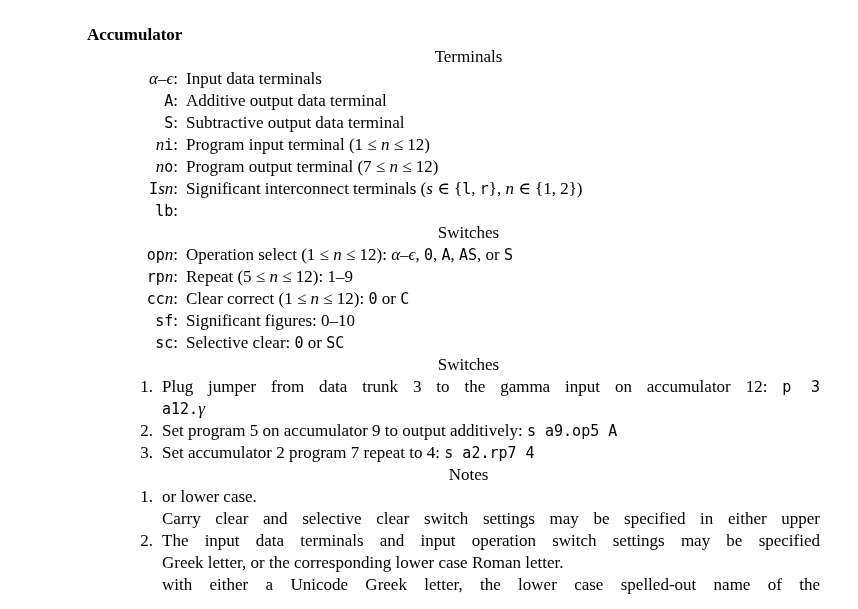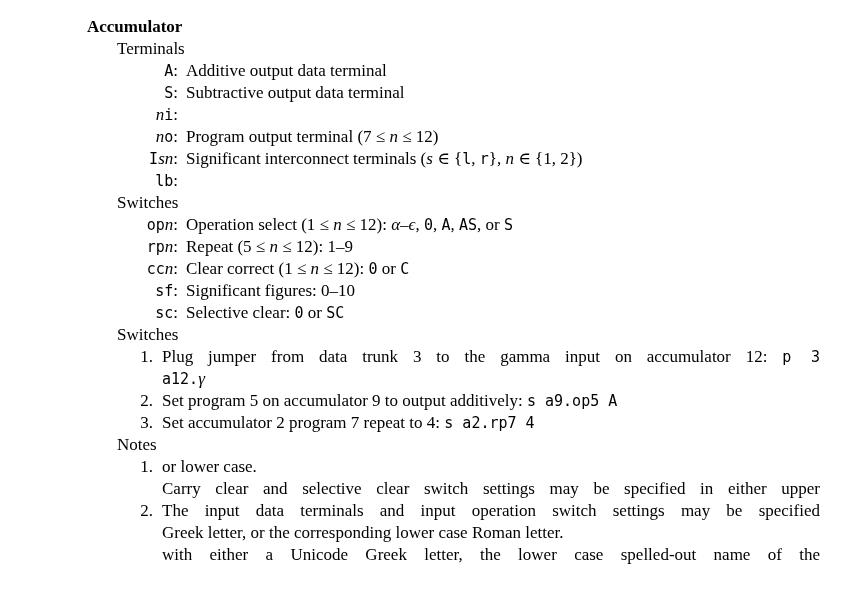--- a/index.html
+++ b/index.html
@@ -6,25 +6,25 @@
   .doc {
     position: relative;
     width: 858px;
     height: 609px;
     box-sizing: border-box;
     background: #ffffff;
     color: #000000;
     font-family: "Liberation Serif", "DejaVu Serif", serif;
     font-size: 17px;
     line-height: 22px;
-    padding: 16px 38px 0 87px;
+    padding: 24px 38px 0 87px;
     overflow: hidden;
   }
   .doc-title { font-weight: bold; }
-  .sec-head { margin-left: 30px; }
+  .sec-head { margin-left: 30px; text-align: center; }
 
   
   .drow { display: flex; }
   .dlabel { flex: none; width: 91px; text-align: right; white-space: pre; }
   .ddesc { flex: none; margin-left: 8px; white-space: pre; }
 
   
   .lrow { display: flex; }
   .lnum { flex: none; width: 66px; text-align: right; }
   .ltext { flex: none; width: 658px; margin-left: 9px; }
@@ -38,29 +38,34 @@
 </style>
 </head>
 <body>
 
 <div class="doc">
   <div class="doc-title">Accumulator</div>
   <div id="content">
       <div class="section">
         <div class="sec-head">Terminals</div>
         <div class="drow">
+          <div class="dlabel"><span class="s-it">α</span><span class="s-rm">–</span><span class="s-it">ϵ</span><span class="s-rm">:</span></div>
+          <div class="ddesc"><span class="s-rm">Input data terminals</span></div>
+        </div>
+        <div class="drow">
           <div class="dlabel"><span class="s-tt">A</span><span class="s-rm">:</span></div>
           <div class="ddesc"><span class="s-rm">Additive output data terminal</span></div>
         </div>
         <div class="drow">
           <div class="dlabel"><span class="s-tt">S</span><span class="s-rm">:</span></div>
           <div class="ddesc"><span class="s-rm">Subtractive output data terminal</span></div>
         </div>
         <div class="drow">
           <div class="dlabel"><span class="s-it">n</span><span class="s-tt">i</span><span class="s-rm">:</span></div>
+          <div class="ddesc"><span class="s-rm">Program input terminal (1 ≤ </span><span class="s-it">n</span><span class="s-rm"> ≤ 12)</span></div>
         </div>
         <div class="drow">
           <div class="dlabel"><span class="s-it">n</span><span class="s-tt">o</span><span class="s-rm">:</span></div>
           <div class="ddesc"><span class="s-rm">Program output terminal (7 ≤ </span><span class="s-it">n</span><span class="s-rm"> ≤ 12)</span></div>
         </div>
         <div class="drow">
           <div class="dlabel"><span class="s-tt">I</span><span class="s-it">sn</span><span class="s-rm">:</span></div>
           <div class="ddesc"><span class="s-rm">Significant interconnect terminals (</span><span class="s-it">s</span><span class="s-rm"> ∈ {</span><span class="s-tt">l</span><span class="s-rm">, </span><span class="s-tt">r</span><span class="s-rm">}, </span><span class="s-it">n</span><span class="s-rm"> ∈ {1, 2})</span></div>
         </div>
         <div class="drow">

